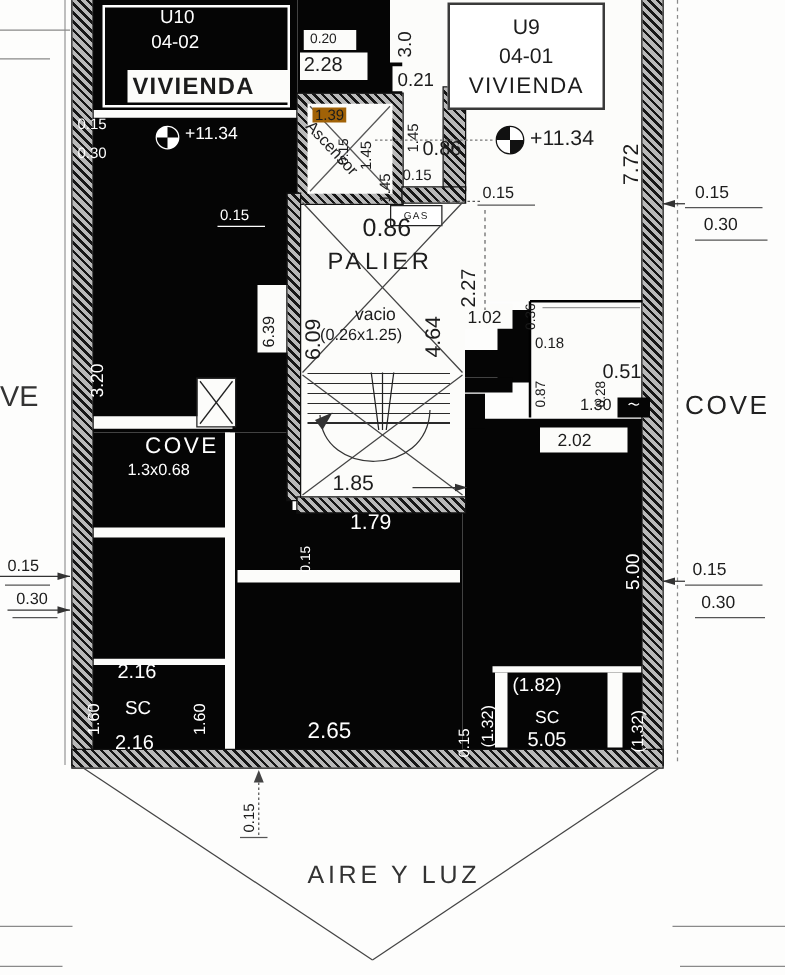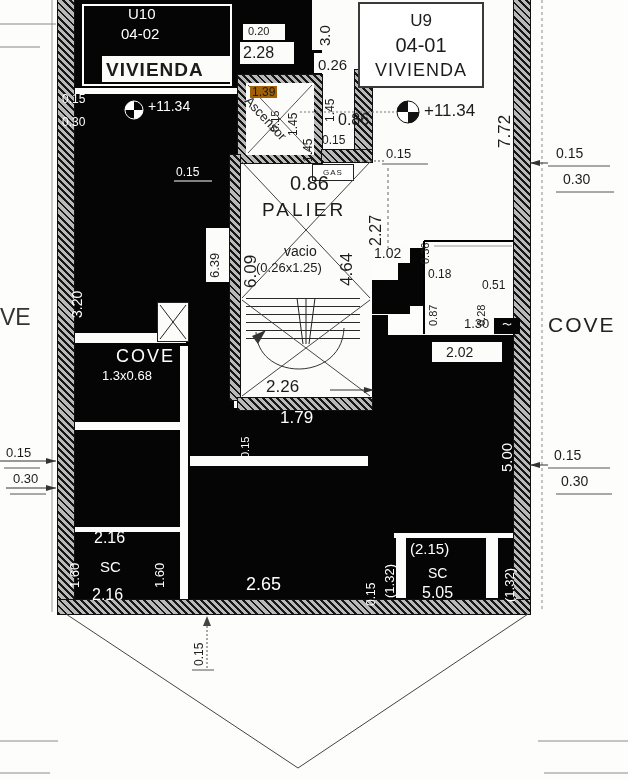--- a/index.html
+++ b/index.html
@@ -160,68 +160,69 @@
       <circle cx="134" cy="110" r="9" fill="#050505" stroke="#fff"></circle>
       <path d="M134,110 L143,110 A9,9 0 0 1 134,119 Z" fill="#fff"></path>
       <path d="M134,110 L125,110 A9,9 0 0 1 134,101 Z" fill="#fff"></path>
     </g>
 
     <line x1="174" y1="181" x2="212" y2="181" stroke="#fff"></line>
   </svg>
 
   <div class="ubox" style="left:358px;top:2px;width:122px;height:82px">
     <div class="lbl" style="position:static;font-size:17px">U9</div>
-    <div class="lbl" style="position:static;font-size:20px">04-01</div>
+    <div class="lbl" style="position:static;font-size:17px">04-01</div>
     <div class="lbl" style="position:static;font-size:18px;letter-spacing:1px">VIVIENDA</div>
   </div>
 
   <div class="lblw" style="left:128px;top:6px;font-size:15px">U10</div>
   <div class="lblw" style="left:121px;top:26px;font-size:15px">04-02</div>
   <div class="lbl" style="left:106px;top:60px;font-size:19px;font-weight:bold;letter-spacing:1px">VIVIENDA</div>
 
   <div class="lbl" style="left:262px;top:200px;font-size:19px;letter-spacing:3px">PALIER</div>
   <div class="lbl" style="left:252px;top:94px;font-size:13px;transform-origin:0 0;transform:rotate(47deg);color:#222">Ascensor</div>
   <div class="lbl" style="left:284px;top:244px;font-size:14px">vacio</div>
   <div class="lbl" style="left:256px;top:261px;font-size:13px">(0.26x1.25)</div>
   <div class="lblw" style="left:116px;top:347px;font-size:18px;letter-spacing:2px">COVE</div>
   <div class="lblw" style="left:102px;top:369px;font-size:13px">1.3x0.68</div>
   <div class="lbl" style="left:548px;top:314px;font-size:21px;letter-spacing:2px;color:#222">COVE</div>
   <div class="lbl" style="left:0;top:306px;font-size:23px;color:#333">VE</div>
+  <div class="lbl" style="left:246px;top:690px;font-size:20px;letter-spacing:3px;color:#333">AIRE Y LUZ</div>
   <div class="lblw" style="left:100px;top:559px;font-size:15px">SC</div>
   <div class="lblw" style="left:428px;top:566px;font-size:14px">SC</div>
 
   <div class="lbl" style="left:424px;top:102px;font-size:17px">+11.34</div>
   <div class="lblw" style="left:148px;top:99px;font-size:14px">+11.34</div>
 
   <div class="lbl" style="left:248px;top:26px;font-size:11px">0.20</div>
   <div class="lbl" style="left:243px;top:45px;font-size:16px">2.28</div>
   <div class="lbl v" style="left:317px;top:46px;font-size:15px">3.0</div>
-  <div class="lbl" style="left:318px;top:57px;font-size:15px">0.26</div>
+  <div class="lbl" style="left:318px;top:57px;font-size:15px">0.21</div>
   <div class="lbl" style="left:250px;top:86px;font-size:12px;background:#a16207;padding:0 2px">1.39</div>
   <div class="lbl v" style="left:270px;top:132px;font-size:11px">0.15</div>
   <div class="lbl v" style="left:287px;top:136px;font-size:12px">1.45</div>
   <div class="lbl v" style="left:324px;top:122px;font-size:12px">1.45</div>
   <div class="lbl v" style="left:302px;top:162px;font-size:12px">1.45</div>
   <div class="lbl" style="left:338px;top:112px;font-size:16px">0.86</div>
   <div class="lbl" style="left:322px;top:134px;font-size:12px">0.15</div>
   <div class="lbl" style="left:386px;top:147px;font-size:13px">0.15</div>
   <div class="lbl v" style="left:496px;top:148px;font-size:17px">7.72</div>
   <div class="lbl" style="left:290px;top:173px;font-size:20px">0.86</div>
   <div class="lbl v" style="left:368px;top:246px;font-size:16px">2.27</div>
   <div class="lbl v" style="left:242px;top:288px;font-size:17px">6.09</div>
   <div class="lbl v" style="left:338px;top:286px;font-size:17px">4.64</div>
   <div class="lbl" style="left:374px;top:246px;font-size:14px">1.02</div>
   <div class="lbl v" style="left:420px;top:264px;font-size:11px">0.36</div>
   <div class="lbl" style="left:428px;top:268px;font-size:12px">0.18</div>
-  <div class="lbl" style="left:482px;top:279px;font-size:12px">0.51</div>
+  <div class="lbl" style="left:482px;top:290px;font-size:16px">0.51</div>
   <div class="lbl v" style="left:428px;top:326px;font-size:11px">0.87</div>
   <div class="lbl v" style="left:476px;top:326px;font-size:11px">0.28</div>
   <div class="lbl" style="left:464px;top:317px;font-size:13px">1.30</div>
   <div class="lbl v" style="left:208px;top:278px;font-size:13px">6.39</div>
-  <div class="lbl" style="left:266px;top:378px;font-size:17px">2.26</div>
+  <div class="lbl" style="left:266px;top:378px;font-size:17px">1.85</div>
   <div class="lbl" style="left:446px;top:345px;font-size:14px">2.02</div>
 
   <div class="lbl" style="left:556px;top:146px;font-size:14px">0.15</div>
   <div class="lbl" style="left:563px;top:172px;font-size:14px">0.30</div>
   <div class="lbl" style="left:554px;top:448px;font-size:14px">0.15</div>
   <div class="lbl" style="left:561px;top:474px;font-size:14px">0.30</div>
   <div class="lbl" style="left:6px;top:446px;font-size:13px">0.15</div>
   <div class="lbl" style="left:13px;top:472px;font-size:13px">0.30</div>
   <div class="lbl v" style="left:193px;top:666px;font-size:12px">0.15</div>
 
@@ -232,19 +233,19 @@
   <div class="lblw" style="left:280px;top:409px;font-size:17px">1.79</div>
   <div class="lblw v" style="left:240px;top:458px;font-size:11px">0.15</div>
   <div class="lblw" style="left:246px;top:575px;font-size:18px">2.65</div>
   <div class="lblw v" style="left:499px;top:472px;font-size:15px">5.00</div>
 
   <div class="lblw" style="left:94px;top:530px;font-size:16px">2.16</div>
   <div class="lblw v" style="left:68px;top:588px;font-size:13px">1.60</div>
   <div class="lblw v" style="left:153px;top:588px;font-size:13px">1.60</div>
   <div class="lblw" style="left:92px;top:587px;font-size:16px">2.16</div>
 
-  <div class="lblw" style="left:410px;top:541px;font-size:15px">(2.15)</div>
+  <div class="lblw" style="left:410px;top:541px;font-size:15px">(1.82)</div>
   <div class="lblw" style="left:422px;top:585px;font-size:16px">5.05</div>
   <div class="lblw v" style="left:503px;top:602px;font-size:13px">(1.32)</div>
   <div class="lblw v" style="left:383px;top:598px;font-size:13px">(1.32)</div>
   <div class="lblw v" style="left:365px;top:606px;font-size:12px">0.15</div>
 
 </div>
 
 </body></html>

